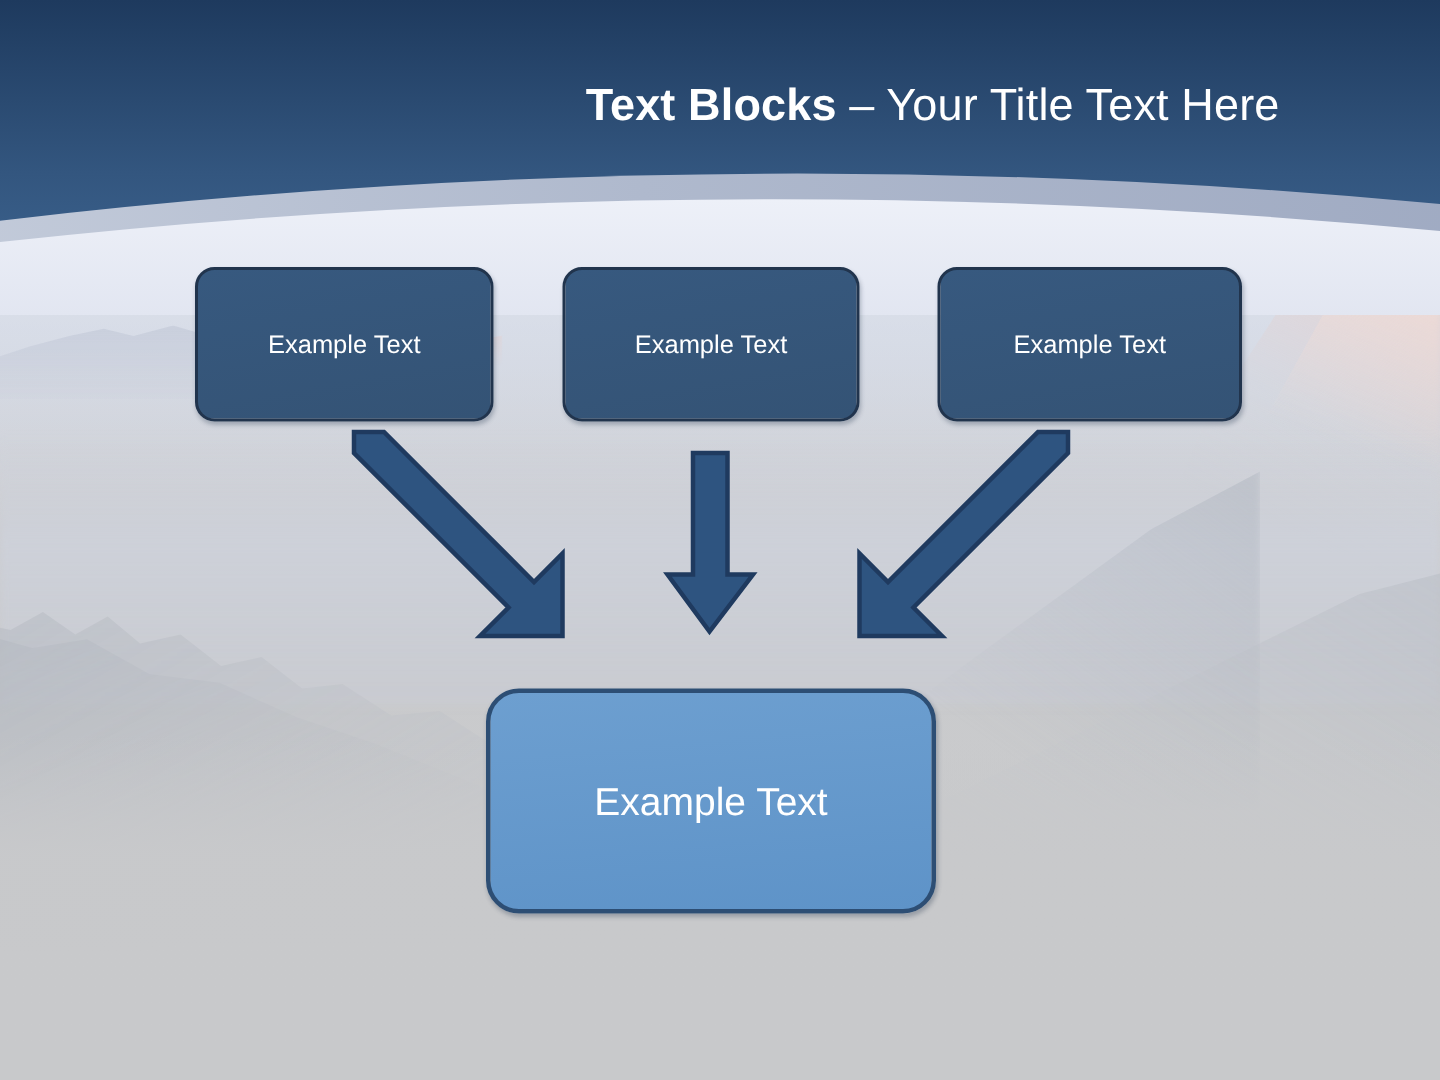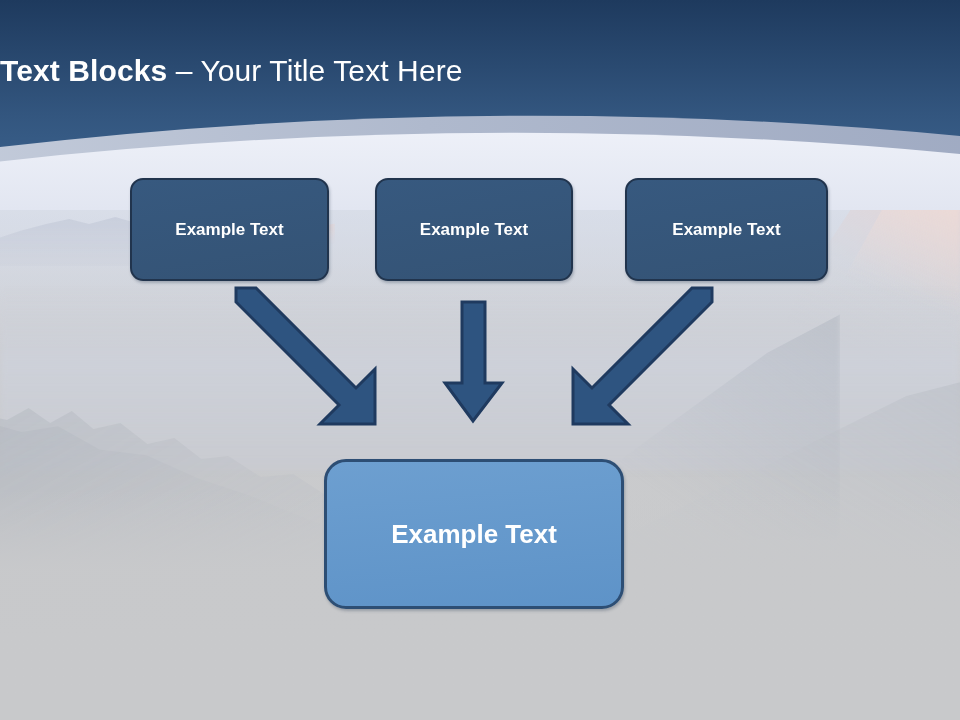--- a/index.html
+++ b/index.html
@@ -142,32 +142,32 @@
     height: 210px;
     overflow: hidden;
   }
   .header-band svg { display: block; }
 
   .slide-title {
     position: absolute;
     left: 0;
     top: 52px;
     width: 853px;
-    text-align: left;
+    text-align: right;
     font-size: 30px;
     line-height: 38px;
     color: #ffffff;
     letter-spacing: 0.1px;
     white-space: nowrap;
   }
   .slide-title .t-strong { font-weight: bold; }
   .slide-title .t-light { font-weight: normal; }
 
   
-  .diagram { position: absolute; inset: 0; font-weight: bold; }
+  .diagram { position: absolute; inset: 0; }
 
   .node {
     position: absolute;
     box-sizing: border-box;
     display: flex;
     align-items: center;
     justify-content: center;
     color: #ffffff;
     text-align: center;
     box-shadow: 1px 2px 3px rgba(40,55,80,0.30);

